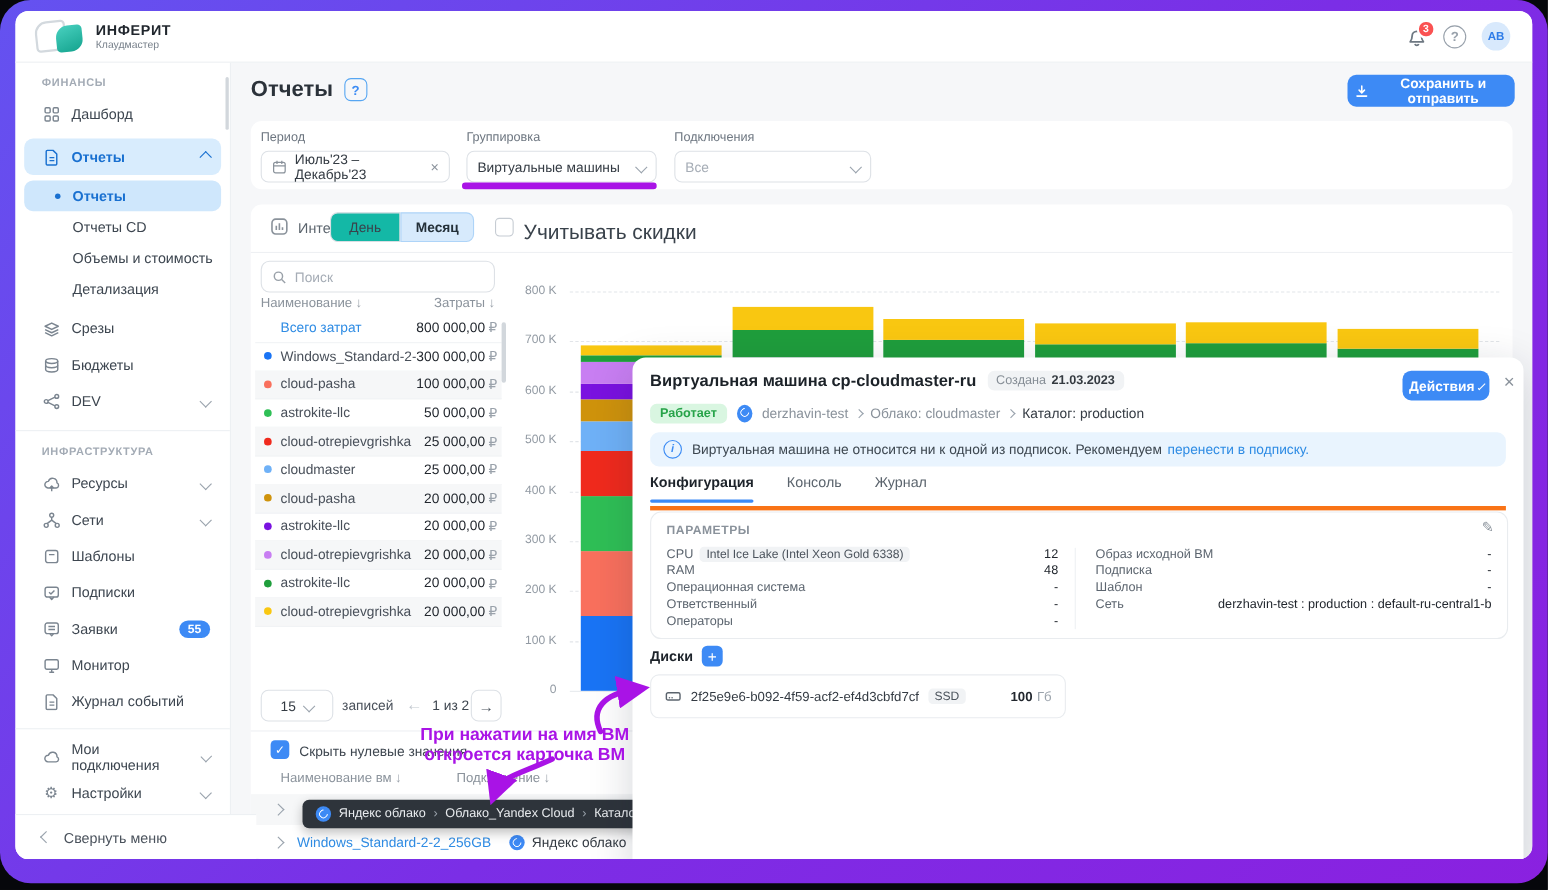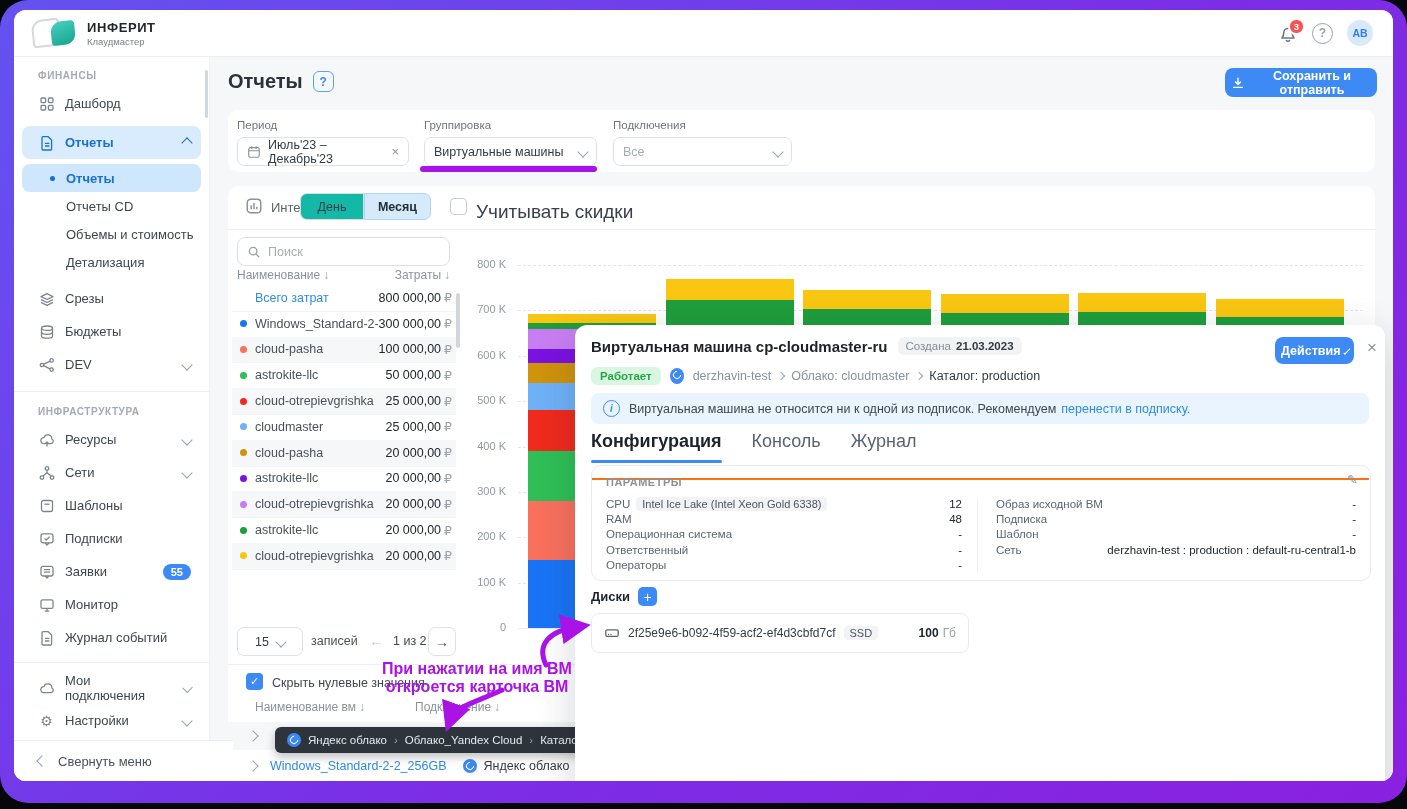--- a/index.html
+++ b/index.html
@@ -64,21 +64,21 @@
   .ycloud{width:14px;height:14px;border-radius:50%;background:#3d8af5;position:relative;flex:0 0 14px}
   .ycloud::after{content:"";position:absolute;left:3px;top:3px;width:6px;height:6px;border:1.7px solid #fff;border-right-color:transparent;border-radius:50%;transform:rotate(-45deg)}
   .link{color:#2f8ce4;cursor:pointer}
   
   .modal{position:absolute;left:561px;top:315px;width:810px;height:470px;background:#fff;border-radius:12px;box-shadow:0 10px 40px rgba(20,30,50,.18);z-index:40}
   .pill-gray{background:#f1f3f5;border-radius:6px;padding:3px 8px;font-size:11.5px;display:inline-flex;gap:5px;align-items:center}
   .pill-green{background:#d9f6e1;color:#27a349;font-size:11.5px;font-weight:700;border-radius:6px;padding:3px 9px}
   .crumb{font-size:12.5px;color:#8a929b;display:flex;align-items:center;gap:7px}
   .banner{position:absolute;background:#e9f4fe;border-radius:8px;display:flex;align-items:center;gap:9px;padding:0 12px;font-size:12.5px;color:#3d4750}
   .icircle{width:15px;height:15px;border:1.4px solid #3b8bf4;border-radius:50%;color:#3b8bf4;font-size:10px;font-weight:700;display:flex;align-items:center;justify-content:center;font-style:italic}
-  .tabs{position:absolute;display:flex;gap:30px;font-size:18px;color:#5b646d;border-bottom:2px solid #f97316;padding-bottom:26px}
+  .tabs{position:absolute;display:flex;gap:30px;font-size:13px;color:#5b646d;border-bottom:4px solid #f97316;padding-bottom:14px}
   .tab{cursor:pointer;position:relative}
   .tab.active{color:#1d232a;font-weight:700}
   .tab.active::after{content:"";position:absolute;left:0;right:0;bottom:-11px;height:3px;background:#3d8af5;border-radius:2px}
   .pcard{position:absolute;border:1px solid #e9ecef;border-radius:10px}
   .ptitle{font-size:11px;font-weight:700;color:#8a929b;letter-spacing:.5px}
   .prow{display:flex;align-items:center;height:15.4px;font-size:11.5px}
   .prow .lb{color:#5c656f}
   .prow .vl{margin-left:auto;color:#22272e;text-align:right}
   .chip{background:#f1f3f5;border-radius:4px;padding:1px 6px;font-size:11px;color:#4b535c;margin-left:6px}
   .plusbtn{width:19px;height:19px;border-radius:5px;background:#3d8af5;color:#fff;font-size:14px;display:flex;align-items:center;justify-content:center;cursor:pointer}
@@ -211,21 +211,21 @@
         </g>
       </symbol>
   </defs>
 </svg>
 
 <div class="frame"></div>
 
 <div class="app">
 
   <div class="hdr">
-    <div class="abs" style="left:18px;top:9px;display:flex;align-items:center">
+    <div class="abs" style="left:18px;top:9px;display:flex;align-items:flex-end">
       <span class="leaf1"></span>
       <span class="leaf2"></span>
       <span style="margin-left:12px">
         <div class="brand-name">ИНФЕРИТ</div>
         <div class="brand-sub">Клаудмастер</div>
       </span>
     </div>
     <div class="abs" style="right:20px;top:10px;display:flex;align-items:center;gap:14px">
       <span style="position:relative;width:20px;height:20px;color:#6e7882">
         <svg width="20" height="20">

